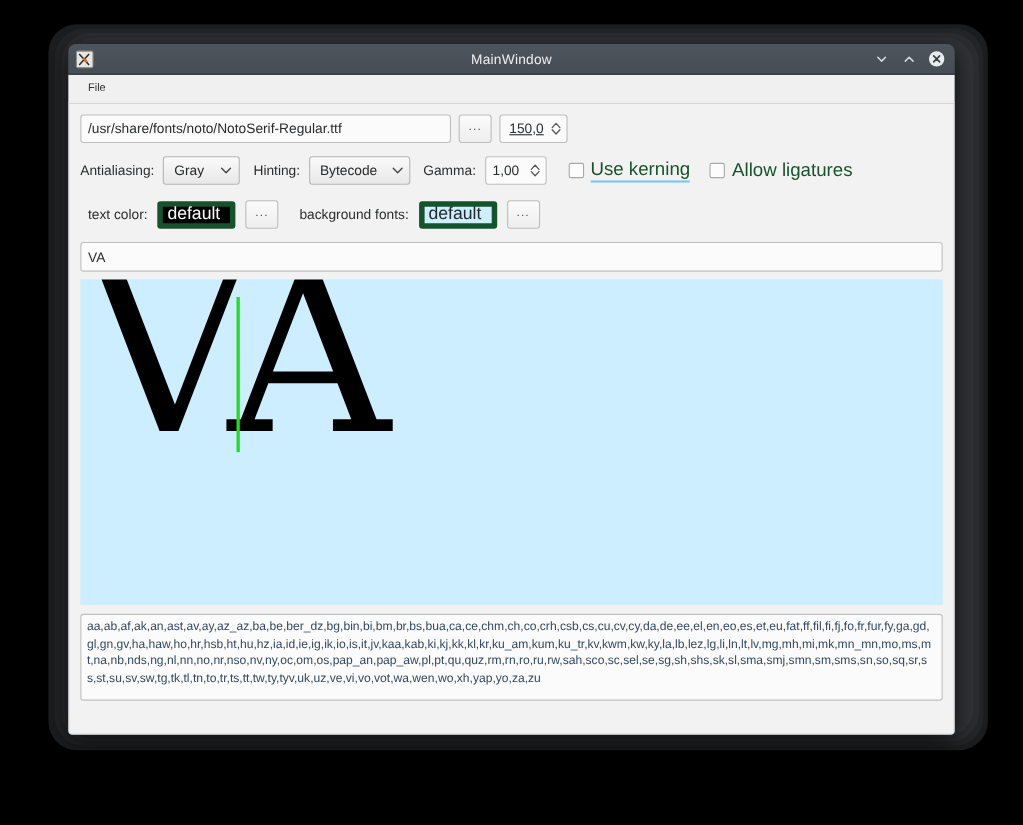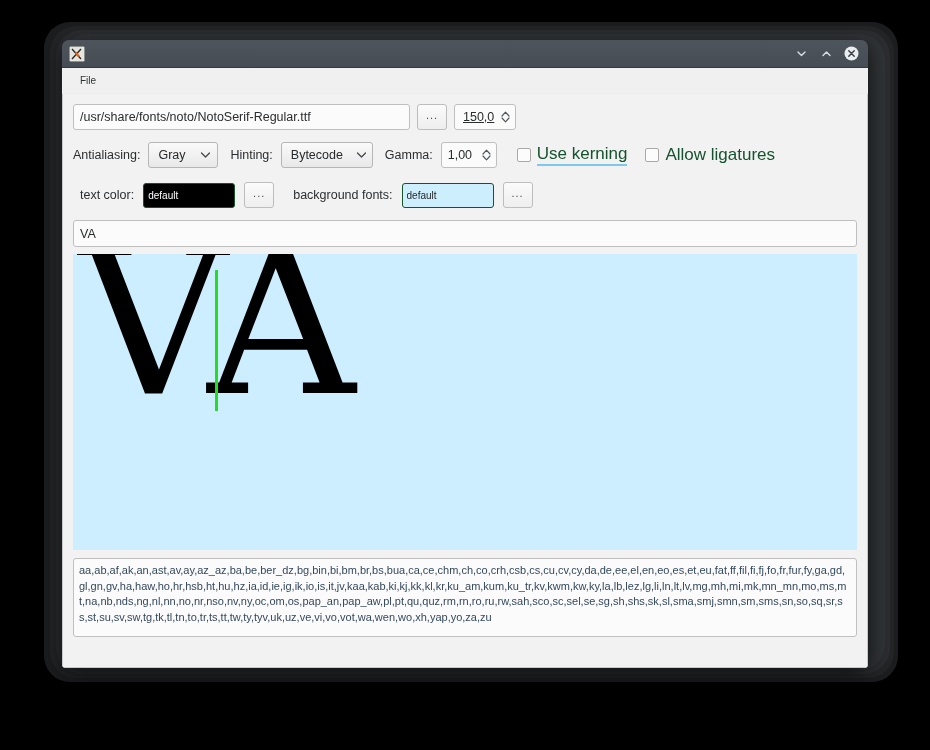--- a/index.html
+++ b/index.html
@@ -187,27 +187,27 @@
   }
   .chk-label { font-size: 17px; color: #14532d; white-space: nowrap; }
   .chk-label.hovered {
     border-bottom: 2px solid #7ec8ef;
     padding-bottom: 0px;
   }
 
   
   #color-row { gap: 0; margin-bottom: 12px; }
   .color-field {
-    border: 1px solid #14532d;
+    border: 5px solid #14532d;
     border-radius: 3px;
     height: 25px;
-    width: 92px;
+    width: 71px;
     display: flex; align-items: center;
     padding-left: 4px;
-    font-size: 10px;
+    font-size: 16px;
   }
   #text-color-field { background: #000000; color: #ffffff; }
   #bg-color-field   { background: #cdeefd; color: #25272a; }
 
   
   #preview-input { margin-bottom: 7px; height: 27px; }
 
   
   #preview-area {
     position: relative;
@@ -264,20 +264,21 @@
   <div id="window">
 
     <div id="titlebar">
       <div id="win-icon">
         <svg width="14" height="14" viewBox="0 0 14 14">
           <rect x="0" y="0" width="14" height="14" fill="#e6e6e0"></rect>
           <path d="M2 2 L11 12 M11 2 L2 12" stroke="#2b2b2b" stroke-width="1.4" fill="none"></path>
           <path d="M5.5 5.5 L9 9.5" stroke="#d4682a" stroke-width="2.2" fill="none"></path>
         </svg>
       </div>
+      <div id="title-text">MainWindow</div>
       <div id="win-buttons">
         <div class="win-btn">
           <svg width="13" height="13" viewBox="0 0 13 13">
             <path d="M3 5 L6.5 8.6 L10 5" stroke="#d5dade" stroke-width="1.4" fill="none" stroke-linecap="round" stroke-linejoin="round"></path>
           </svg>
         </div>
         <div class="win-btn">
           <svg width="13" height="13" viewBox="0 0 13 13">
             <path d="M3 8.6 L6.5 5 L10 8.6" stroke="#d5dade" stroke-width="1.4" fill="none" stroke-linecap="round" stroke-linejoin="round"></path>
           </svg>

